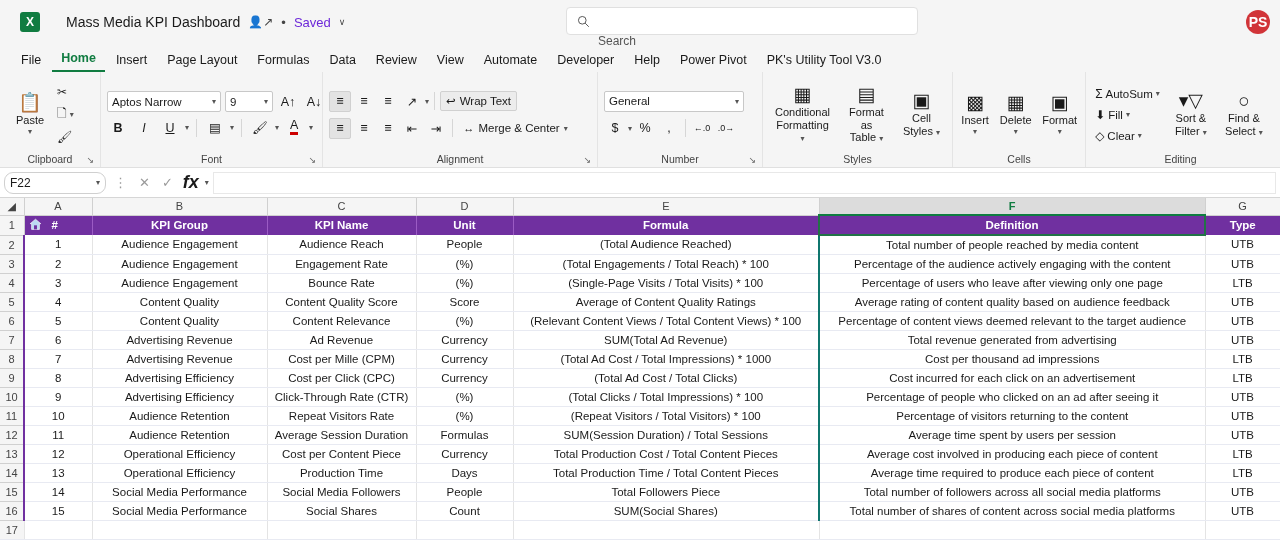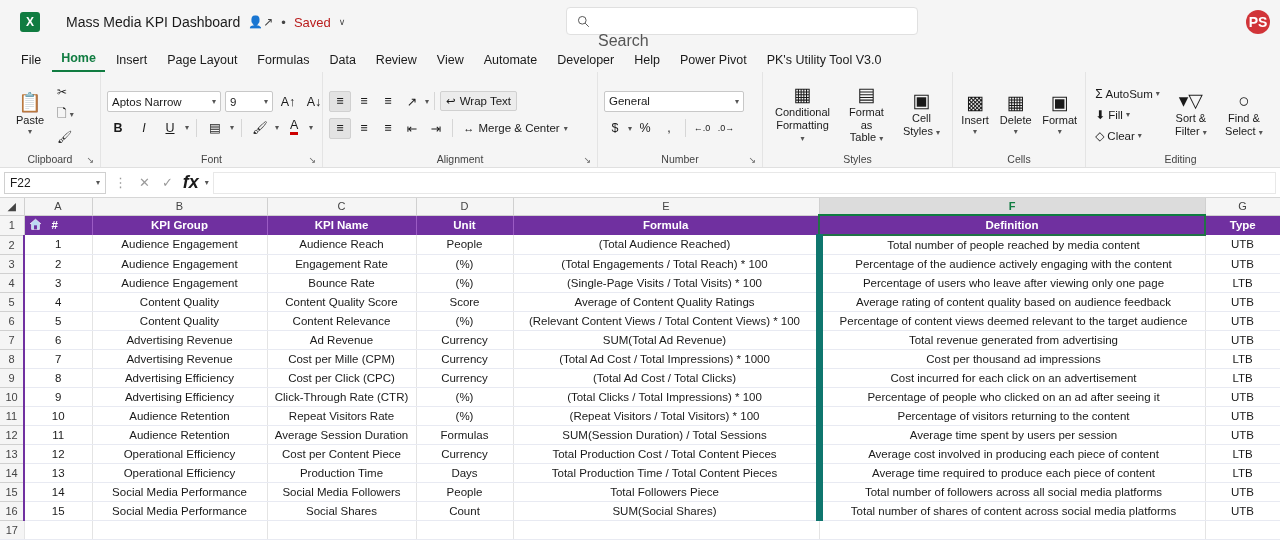--- a/index.html
+++ b/index.html
@@ -21,29 +21,29 @@
     font-size: 12px; font-weight: bold;
     display: flex; align-items: center; justify-content: center;
     margin-left: 12px;
   }
   .doc-title {
     margin-left: 26px; font-size: 14px; color: #1a1a1a;
     display: flex; align-items: center; gap: 8px;
   }
   .share-ico { font-size: 12px; color: #444; }
   .saved-dot { color: #444; font-size: 13px; }
-  .saved-txt { font-size: 13px; color: #b91c1c; }
+  .saved-txt { font-size: 13px; color: #6d28d9; }
   .chev { font-size: 9px; color: #444; }
   .searchbox {
     position: absolute; left: 566px; top: 7px;
     width: 352px; height: 28px;
     background: #fff; border: 1px solid #e0e0e0; border-radius: 4px;
     display: flex; align-items: center; padding: 0 10px; gap: 8px;
   }
-  .searchbox .ph { font-size: 16px; color: #555; margin-top: 40px; }
+  .searchbox .ph { font-size: 12px; color: #555; margin-top: 40px; }
   .avatar {
     position: absolute; right: 10px; top: 10px;
     width: 24px; height: 24px; border-radius: 50%;
     background: #d13438; color: #fff;
     font-size: 14px; font-weight: bold;
     display: flex; align-items: center; justify-content: center;
   }
   
   .tabs {
     height: 28px; display: flex; align-items: flex-end;
@@ -104,21 +104,21 @@
   }
   .wrapbtn { border: 1px solid #d0d0d0; background: #ececec; }
   .sep { width: 1px; height: 18px; background: #d6d6d6; margin: 0 3px; }
   .lblsmall { font-size: 11.5px; }
   
   .fbar {
     height: 30px; display: flex; align-items: center;
     background: #fff; border-bottom: 1px solid #d6d6d6; padding: 0 4px; gap: 4px;
   }
   .namebox {
-    width: 102px; height: 22px; border: 1px solid #d0d0d0; border-radius: 0;
+    width: 102px; height: 22px; border: 1px solid #d0d0d0; border-radius: 9px;
     display: flex; align-items: center; justify-content: space-between;
     padding: 0 5px; font-size: 12px; color: #1a1a1a; background: #fff;
   }
   .fbtn2 { font-size: 13px; color: #9a9a9a; padding: 0 4px; cursor: pointer; }
   .fxbtn { font-size: 18px; color: #1a1a1a; font-style: italic; font-weight: bold; padding: 0 2px; }
   .finput { flex: 1; height: 22px; border: 1px solid #e8e8e8; border-left: 1px solid #e8e8e8;
             background: #fff; font-size: 12px; padding: 0 6px; display: flex; align-items: center; }
   
   .gridwrap { position: relative; background: #fff; }
   table.grid { border-collapse: collapse; table-layout: fixed; width: 1280px; }
@@ -144,21 +144,21 @@
     background: #7030a0; color: #ffffff; font-weight: bold;
     font-size: 11.5px; height: 20px; text-align: center;
     border-right: 1px solid #9b5bc4; border-bottom: none;
     vertical-align: middle;
   }
   .hdrcell.first { text-align: left; padding-left: 4px; }
   .hdrcell.fsel { border-top: 2px solid #217346; border-bottom: 2px solid #217346;
                   border-left: 2px solid #217346; border-right: 2px solid #217346; }
   .house { display:inline-block; vertical-align: middle; margin-right: 10px; }
   .emptyrow td { height: 19px; border-right: 1px solid #e4e4e4; border-bottom: 1px solid #e8eaf2; }
-  .colF-band { border-left: 7px solid #0f766e; }
+  .colF-band { border-left: 2px solid #0f766e; }
   .purple-edge { border-left: 2px solid #7030a0; }
 </style>
 </head>
 <body>
 
 <div class="titlebar" style="position:relative;">
   <div class="xl-logo">X</div>
   <div class="doc-title">
     <span>Mass Media KPI Dashboard</span>
     <span class="share-ico">👤↗</span>

